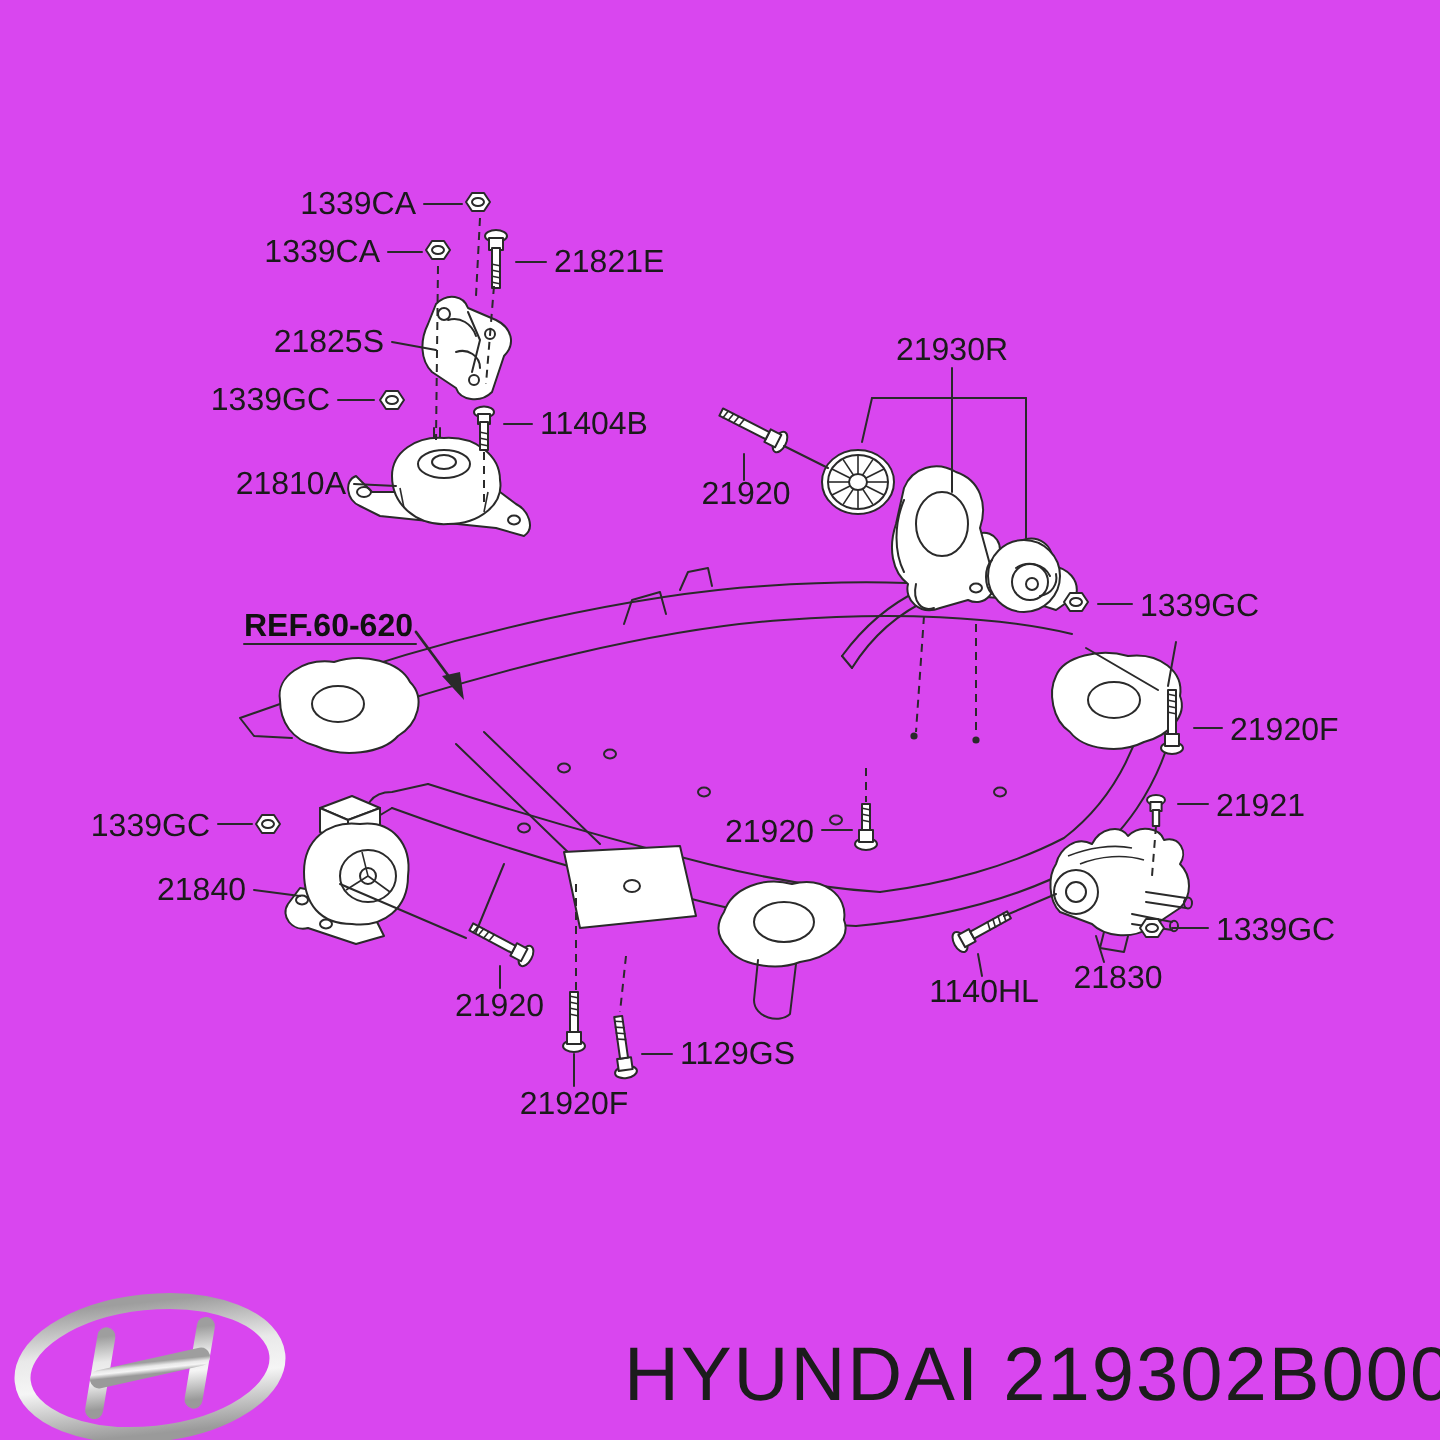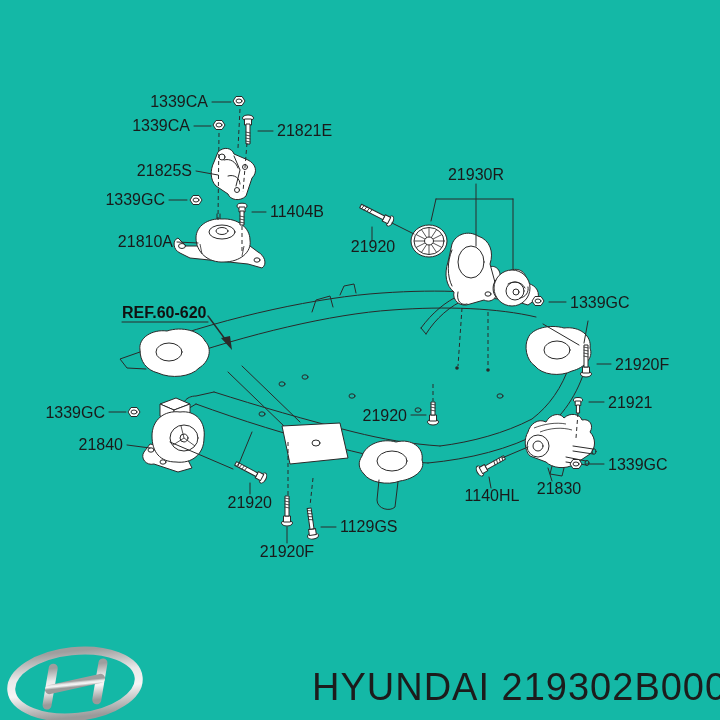--- a/index.html
+++ b/index.html
@@ -1,16 +1,16 @@
 <!DOCTYPE html>
 <html><head>
 <meta charset="utf-8">
 <style>
   html,body{margin:0;padding:0;background:#ffffff;}
-  .stage{position:relative;width:720px;height:720px;background:#14b8a6;overflow:hidden;
+  .stage{position:relative;width:720px;height:720px;background:#d946ef;overflow:hidden;
          font-family:"Liberation Sans", sans-serif;}
   svg{position:absolute;left:0;top:0;}
   .ln{fill:none;stroke:#2a2a2a;stroke-width:1;stroke-linecap:round;stroke-linejoin:round;}
   .fillw{fill:#ffffff;stroke:#2a2a2a;stroke-width:1;stroke-linejoin:round;}
   .dash{fill:none;stroke:#2a2a2a;stroke-width:1;stroke-dasharray:4 3;}
   .thin{fill:none;stroke:#2a2a2a;stroke-width:0.8;}
   .lbl{font-family:"Liberation Sans", sans-serif;font-size:16px;fill:#1a1a1a;}
   .lblb{font-family:"Liberation Sans", sans-serif;font-size:16px;font-weight:bold;fill:#111111;}
   .brand{font-family:"Liberation Sans", sans-serif;font-size:38px;fill:#1c1c1c;letter-spacing:1px;}
   .dk{fill:#2a2a2a;stroke:none;}

